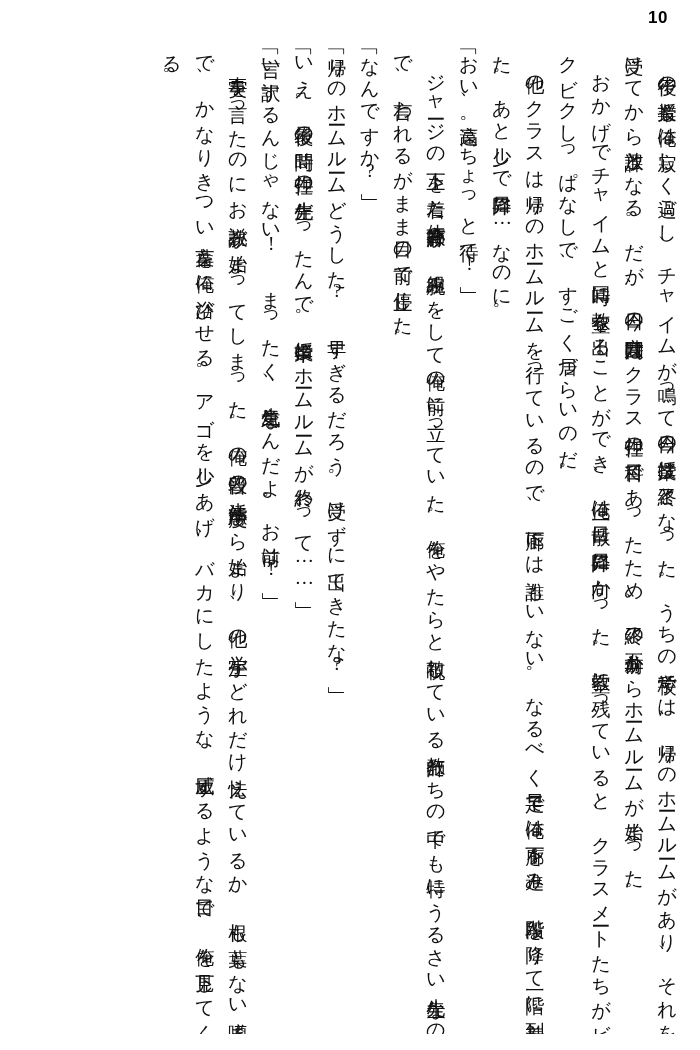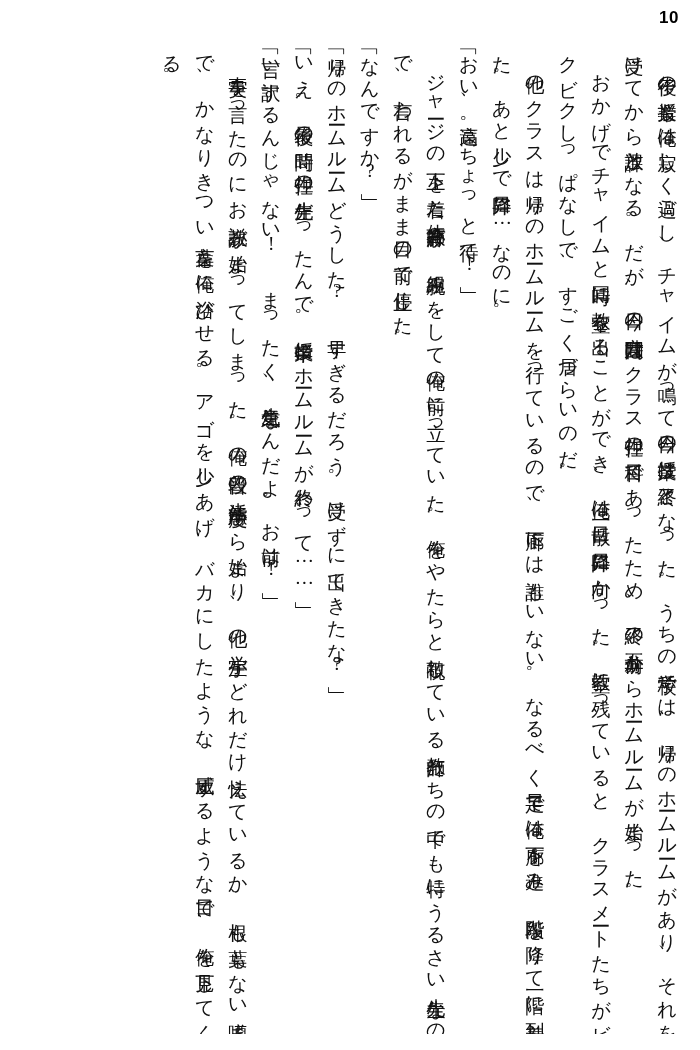--- a/index.html
+++ b/index.html
@@ -17,21 +17,21 @@
   .page {
     position: relative;
     width: 700px;
     height: 1050px;
     box-sizing: border-box;
     background: #ffffff;
   }
   .page-number {
     position: absolute;
     top: 8px;
-    right: 21px;
+    right: 32px;
     font-size: 17px;
     font-weight: bold;
     letter-spacing: 0.5px;
     font-family: "Liberation Sans", sans-serif;
     color: #000000;
   }
   .body-text {
     position: absolute;
     top: 42px;
     left: 18px;

